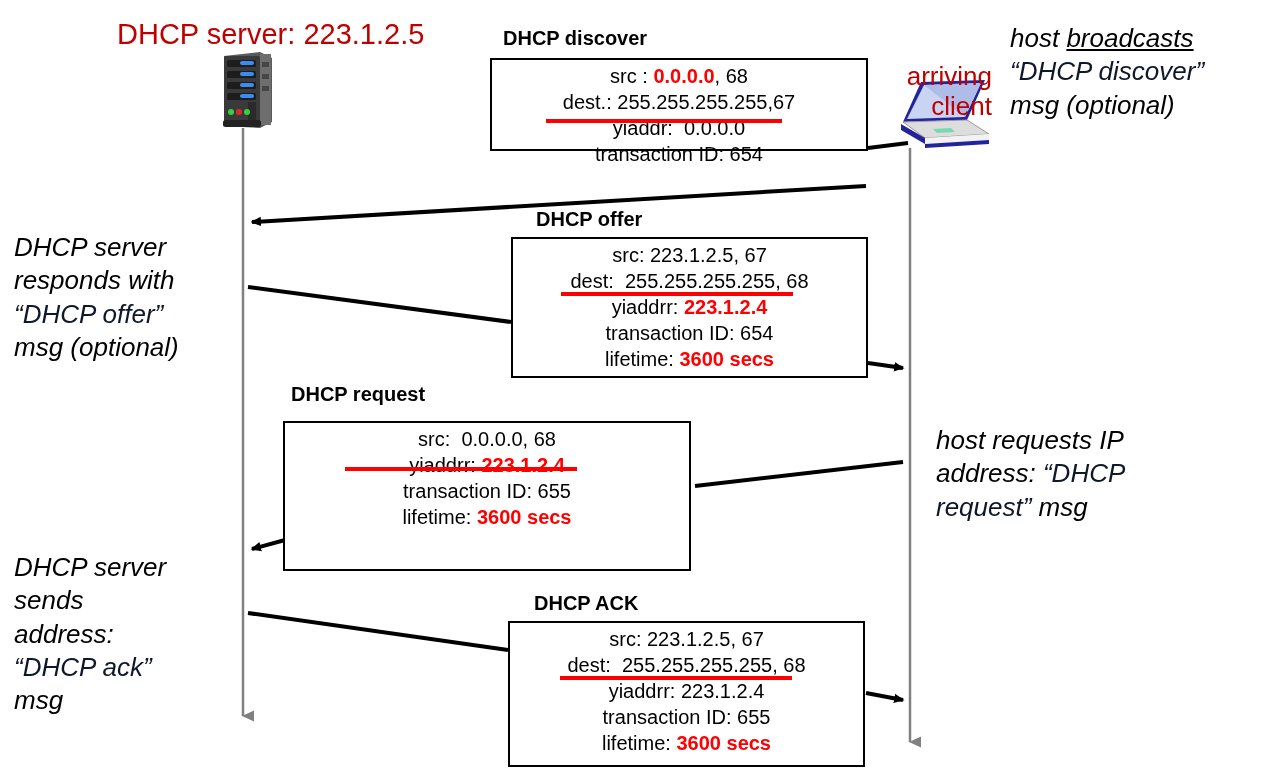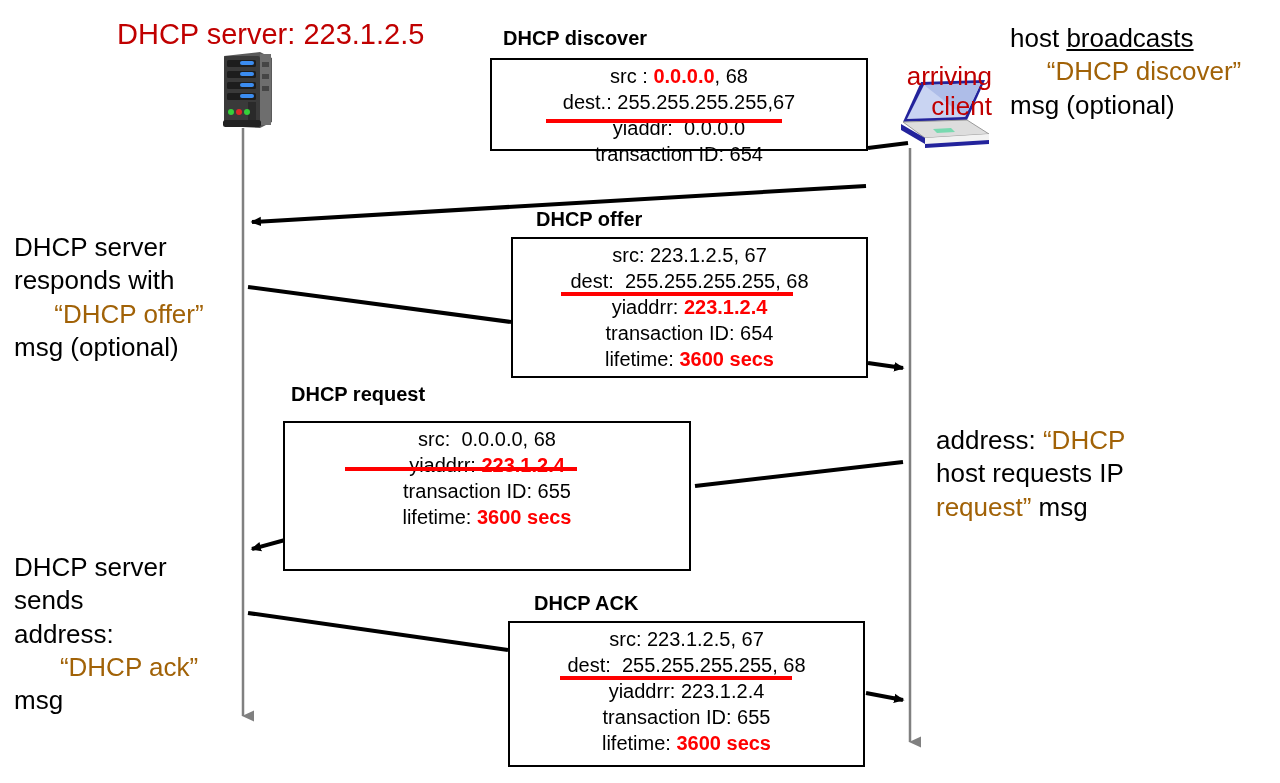--- a/index.html
+++ b/index.html
@@ -56,22 +56,23 @@
     height: 4px;
     background: #FF0000;
   }
 
   
   .note {
     position: absolute;
     font-size: 26px;
     line-height: 1.28;
     color: #000000;
-  }
-  .note .r { color: #a16207; text-align: center; }
+    font-style: italic;
+  }
+  .note .r { color: #0f172a; }
   .note .u { text-decoration: underline; }
 
   .hdr-title {
     position: absolute;
     font-size: 29px;
     color: #C00000;
     white-space: nowrap;
   }
   .client-label {
     position: absolute;
@@ -267,18 +268,18 @@
     <div>msg</div>
   </div>
 
   <div class="note" style="left:1010px; top:22px; width:268px;">
     <div><span>host </span><span class="u">broadcasts</span></div>
     <div class="r">“DHCP discover”</div>
     <div>msg (optional)</div>
   </div>
 
   <div class="note" style="left:936px; top:424px; width:290px;">
+    <div>host requests IP</div>
     <div><span>address: </span><span class="r">“DHCP</span></div>
-    <div>host requests IP</div>
     <div><span class="r">request”</span><span> msg</span></div>
   </div>
 
 </div>
 
 </body></html>

